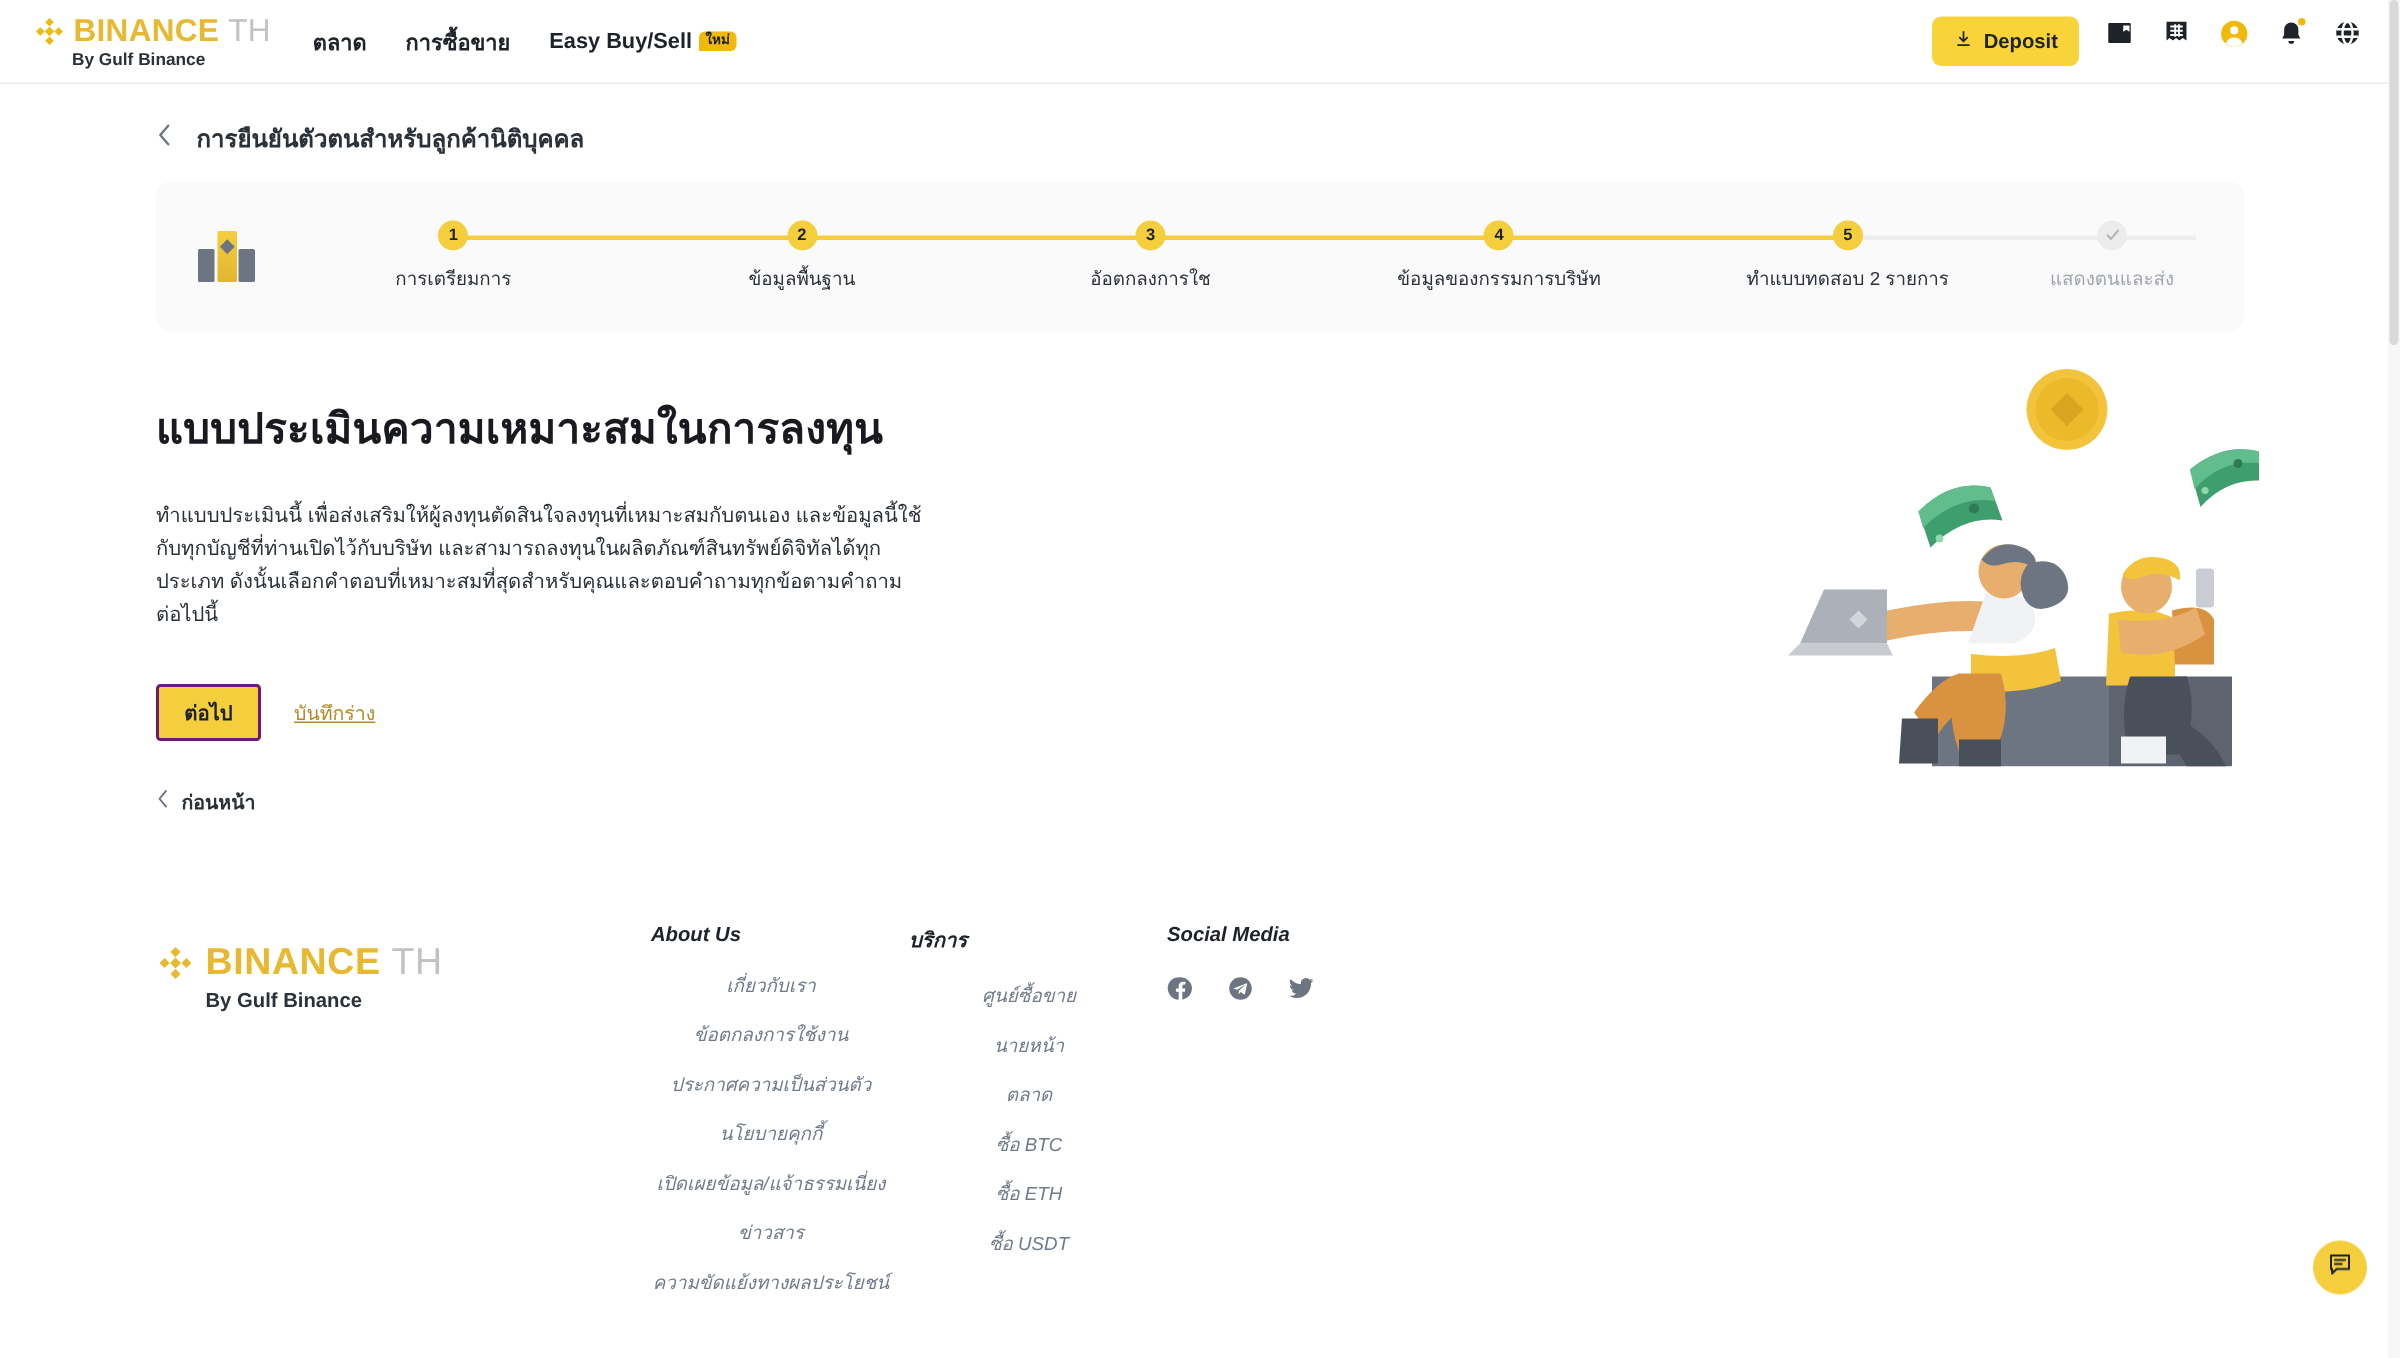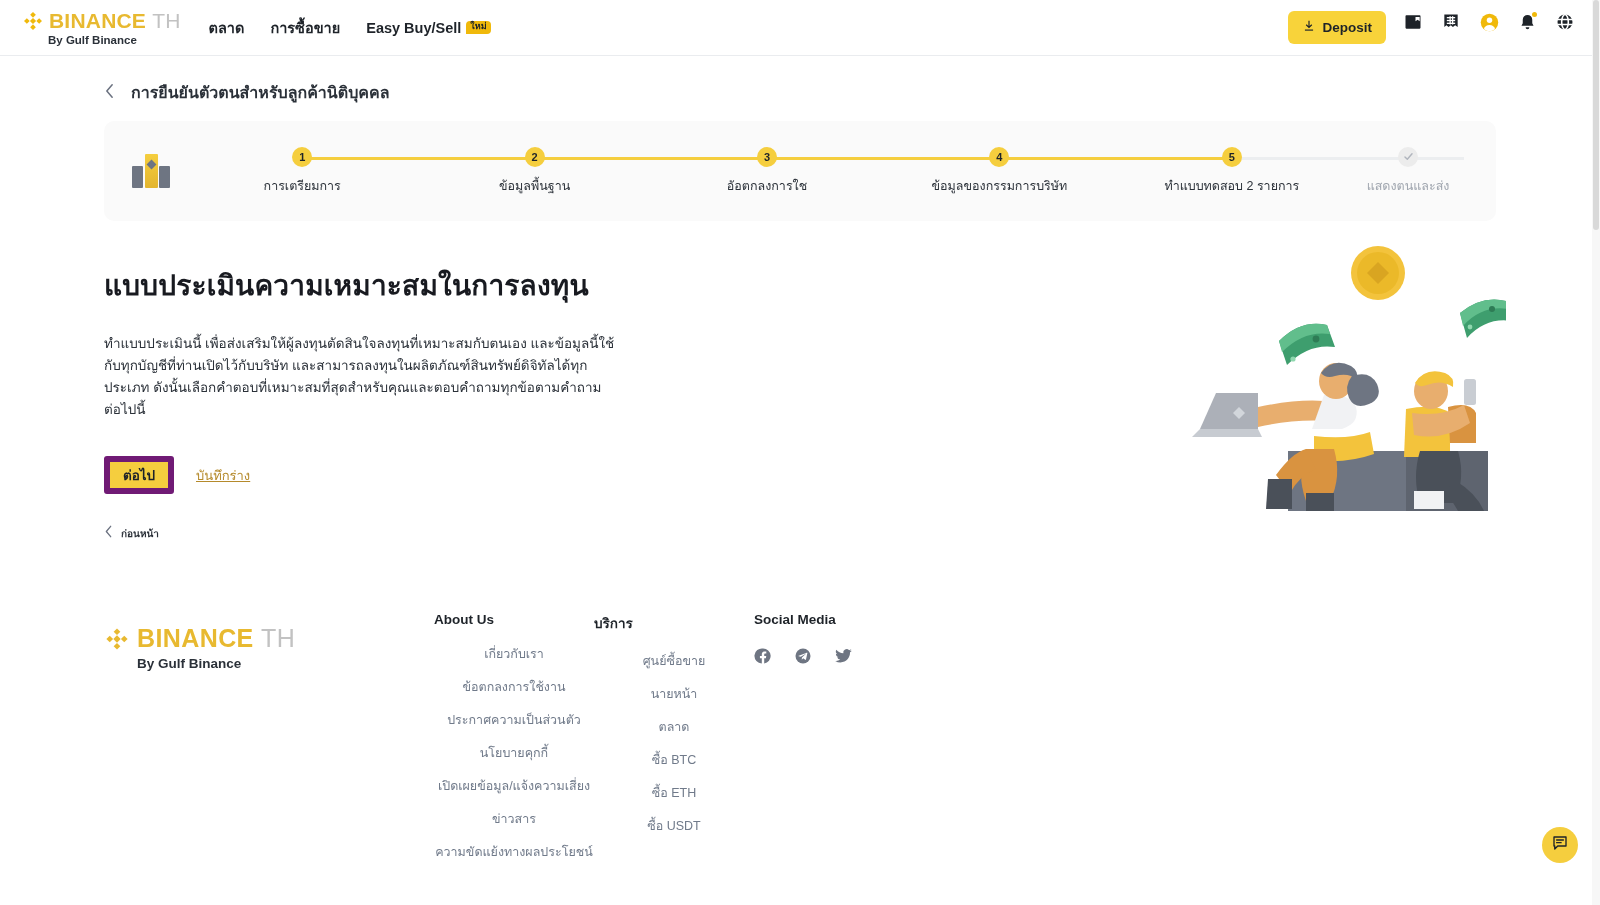--- a/index.html
+++ b/index.html
@@ -113,53 +113,53 @@
   
   .content { position: relative; padding-top: 42px; }
   .content-title { font-size: 28px; font-weight: bold; color: #181a20; letter-spacing: .2px; }
   .content-desc {
     margin-top: 26px; max-width: 512px;
     font-size: 13.5px; line-height: 1.62; color: #2b3139;
   }
   .btn-row { margin-top: 36px; display: flex; align-items: center; gap: 22px; }
   .btn-primary {
     background: #F5CE3E; color: #1e2329;
-    border: 6px solid #701a75;
+    border: 2px solid #701a75;
     border-radius: 3px;
     font-size: 13.5px; font-weight: bold;
     width: 70px; height: 38px;
     cursor: pointer;
     font-family: "Liberation Sans", sans-serif;
   }
   .link-draft {
     font-size: 13px; color: #B58A2B;
     text-decoration: underline; cursor: pointer;
   }
   .back-row {
     margin-top: 30px; display: flex; align-items: center; gap: 8px; cursor: pointer;
   }
-  .back-label { font-size: 10px; font-weight: bold; color: #2b3139; }
+  .back-label { font-size: 13px; font-weight: bold; color: #2b3139; }
 
   
   .illus { position: absolute; right: -10px; top: 10px; width: 330px; height: 280px; }
 
   
   .footer {
     margin-top: 70px;
     display: flex; align-items: flex-start;
     padding-bottom: 30px;
   }
   .footer-brand { width: 330px; flex: 0 0 auto; padding-top: 12px; }
   .fb-top { display: flex; align-items: center; gap: 7px; }
   .fb-mark { width: 26px; height: 26px; position: relative; }
   .fb-name { font-size: 25px; font-weight: bold; color: #E8B930; letter-spacing: .4px; }
   .fb-name .th { color: #c2c2c2; font-weight: normal; }
   .fb-sub { font-size: 13.5px; font-weight: bold; color: #2b3139; margin-left: 33px; margin-top: 3px; }
 
-  .footer-cols { display: flex; flex: 1; gap: 0; }
+  .footer-cols { display: flex; flex: 1; gap: 12px; font-style: italic; }
   .fcol { display: flex; flex-direction: column; }
   .fcol-1 { width: 160px; }
   .fcol-2 { width: 162px; }
   .fcol-3 { width: 160px; }
   .fcol-4 { width: 160px; }
   .fcol-5 { width: 150px; }
   .fcol-title { font-size: 13.5px; font-weight: bold; color: #1e2329; margin-bottom: 17px; }
   .fcol-link {
     font-size: 12.5px; color: #707a8a; margin-bottom: 13px;
     cursor: pointer; white-space: nowrap; text-align: center;
@@ -419,21 +419,21 @@
     </div>
 
     <div class="footer-cols">
 
       <div class="fcol fcol-1">
         <div class="fcol-title">About Us</div>
         <div class="fcol-link">เกี่ยวกับเรา</div>
         <div class="fcol-link">ข้อตกลงการใช้งาน</div>
         <div class="fcol-link">ประกาศความเป็นส่วนตัว</div>
         <div class="fcol-link">นโยบายคุกกี้</div>
-        <div class="fcol-link">เปิดเผยข้อมูล/แจ้งความเสี่ยง</div>
+        <div class="fcol-link">เปิดเผยข้อมูล/แจ้าธรรมเนี่ยง</div>
         <div class="fcol-link">ข่าวสาร</div>
         <div class="fcol-link">ความขัดแย้งทางผลประโยชน์</div>
       </div>
 
 
 
       <div class="fcol fcol-4">
         <div class="fcol-title">บริการ</div>
         <div class="fcol-link">ศูนย์ซื้อขาย</div>
         <div class="fcol-link">นายหน้า</div>

